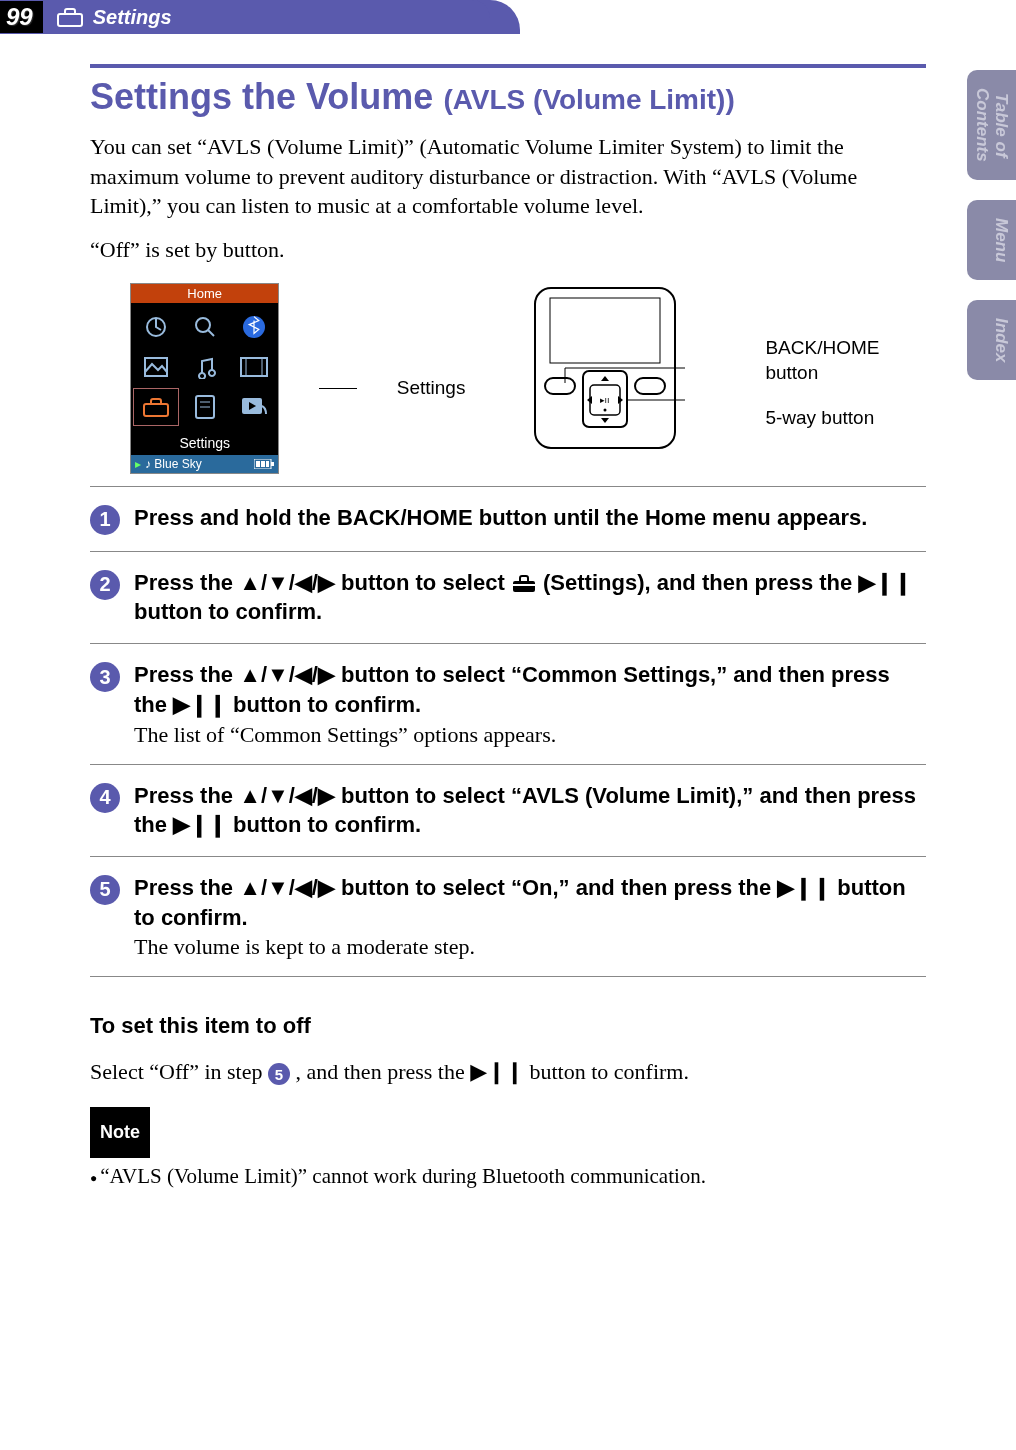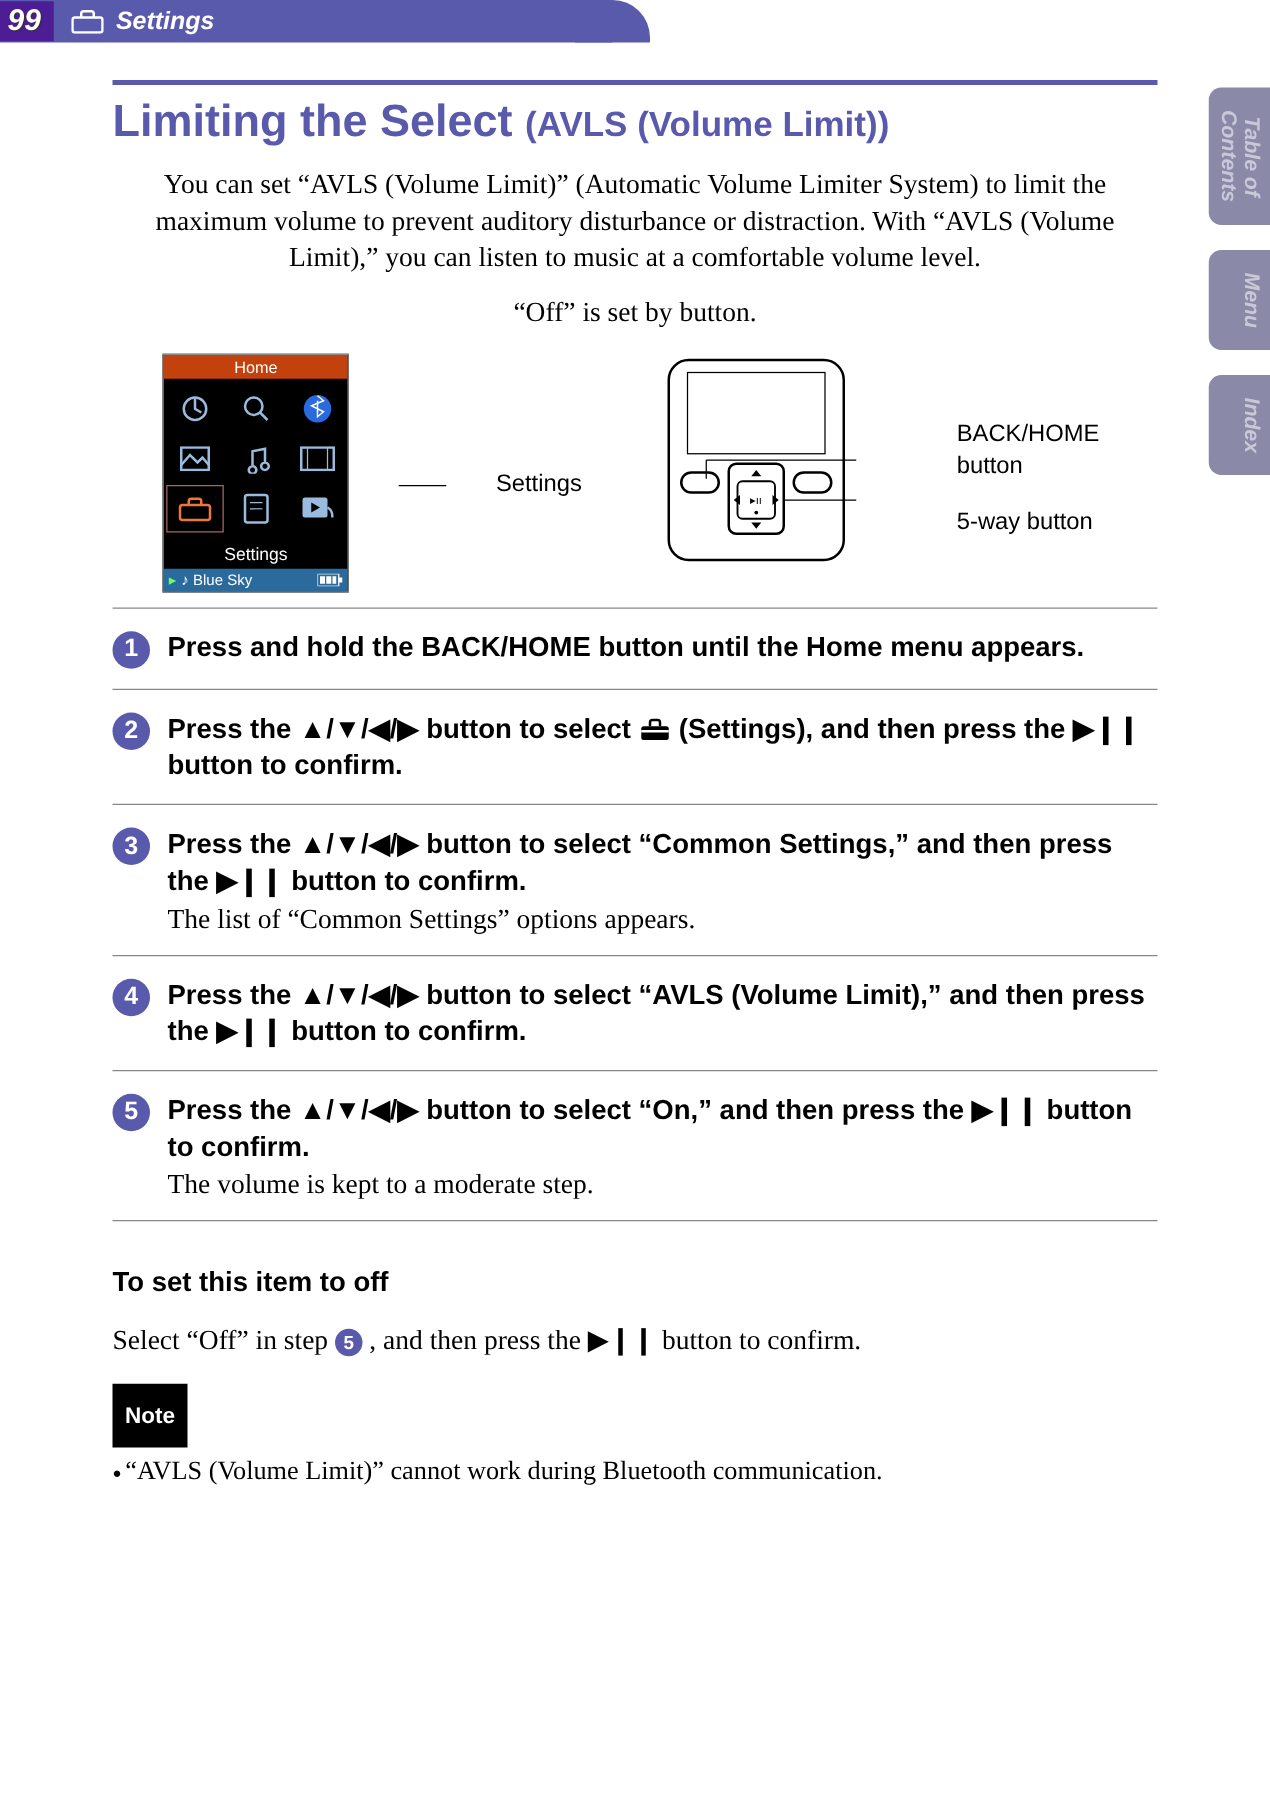--- a/index.html
+++ b/index.html
@@ -11,21 +11,21 @@
     position: relative;
     color: #000;
   }
   .header-bar {
     display: flex;
     align-items: center;
     height: 34px;
     position: relative;
   }
   .page-num {
-    background: #4c1d95;
+    background: #000000;
     color: #fff;
     font-family: Arial, sans-serif;
     font-weight: bold;
     font-style: italic;
     font-size: 24px;
     padding: 2px 10px 2px 6px;
     text-shadow: 1px 1px 1px #333;
   }
   .header-blue {
     background: #5a5aad;
@@ -78,21 +78,20 @@
     font-weight: 800;
     font-size: 28px;
     display: inline;
     margin-left: 6px;
     margin-top: 36px;
   }
   p.intro {
     font-size: 22px;
     line-height: 1.35;
     margin-top: 14px;
-    text-align: center;
   }
   .figures {
     display: flex;
     gap: 40px;
     margin: 18px 0 12px 40px;
     align-items: flex-start;
   }
   .device-screen {
     width: 160px;
     border: 1px solid #888;
@@ -274,21 +273,21 @@
           <rect x="1" y="7" width="24" height="12" rx="2" fill="none" stroke="#fff" stroke-width="2"></rect>
           <path d="M8 7 V4 a2 2 0 0 1 2 -2 h6 a2 2 0 0 1 2 2 V7" fill="none" stroke="#fff" stroke-width="2"></path>
         </svg>
     </span>
     <span>Settings</span>
   </div>
 </div>
 
 <div class="content">
   <div class="rule-top"></div>
-  <h1 class="title">Limiting the Select</h1>
+  <h1 class="title">Settings the Volume</h1>
   <span class="subtitle">(AVLS (Volume Limit))</span>
 
   <p class="intro">You can set “AVLS (Volume Limit)” (Automatic Volume Limiter System) to limit the maximum volume to prevent auditory disturbance or distraction. With “AVLS (Volume Limit),” you can listen to music at a comfortable volume level.</p>
   <p class="intro">“Off” is set by button.</p>
 
   
   <div class="figures">
 
     <div class="device-screen">
       <div class="screen-top">Home</div>

